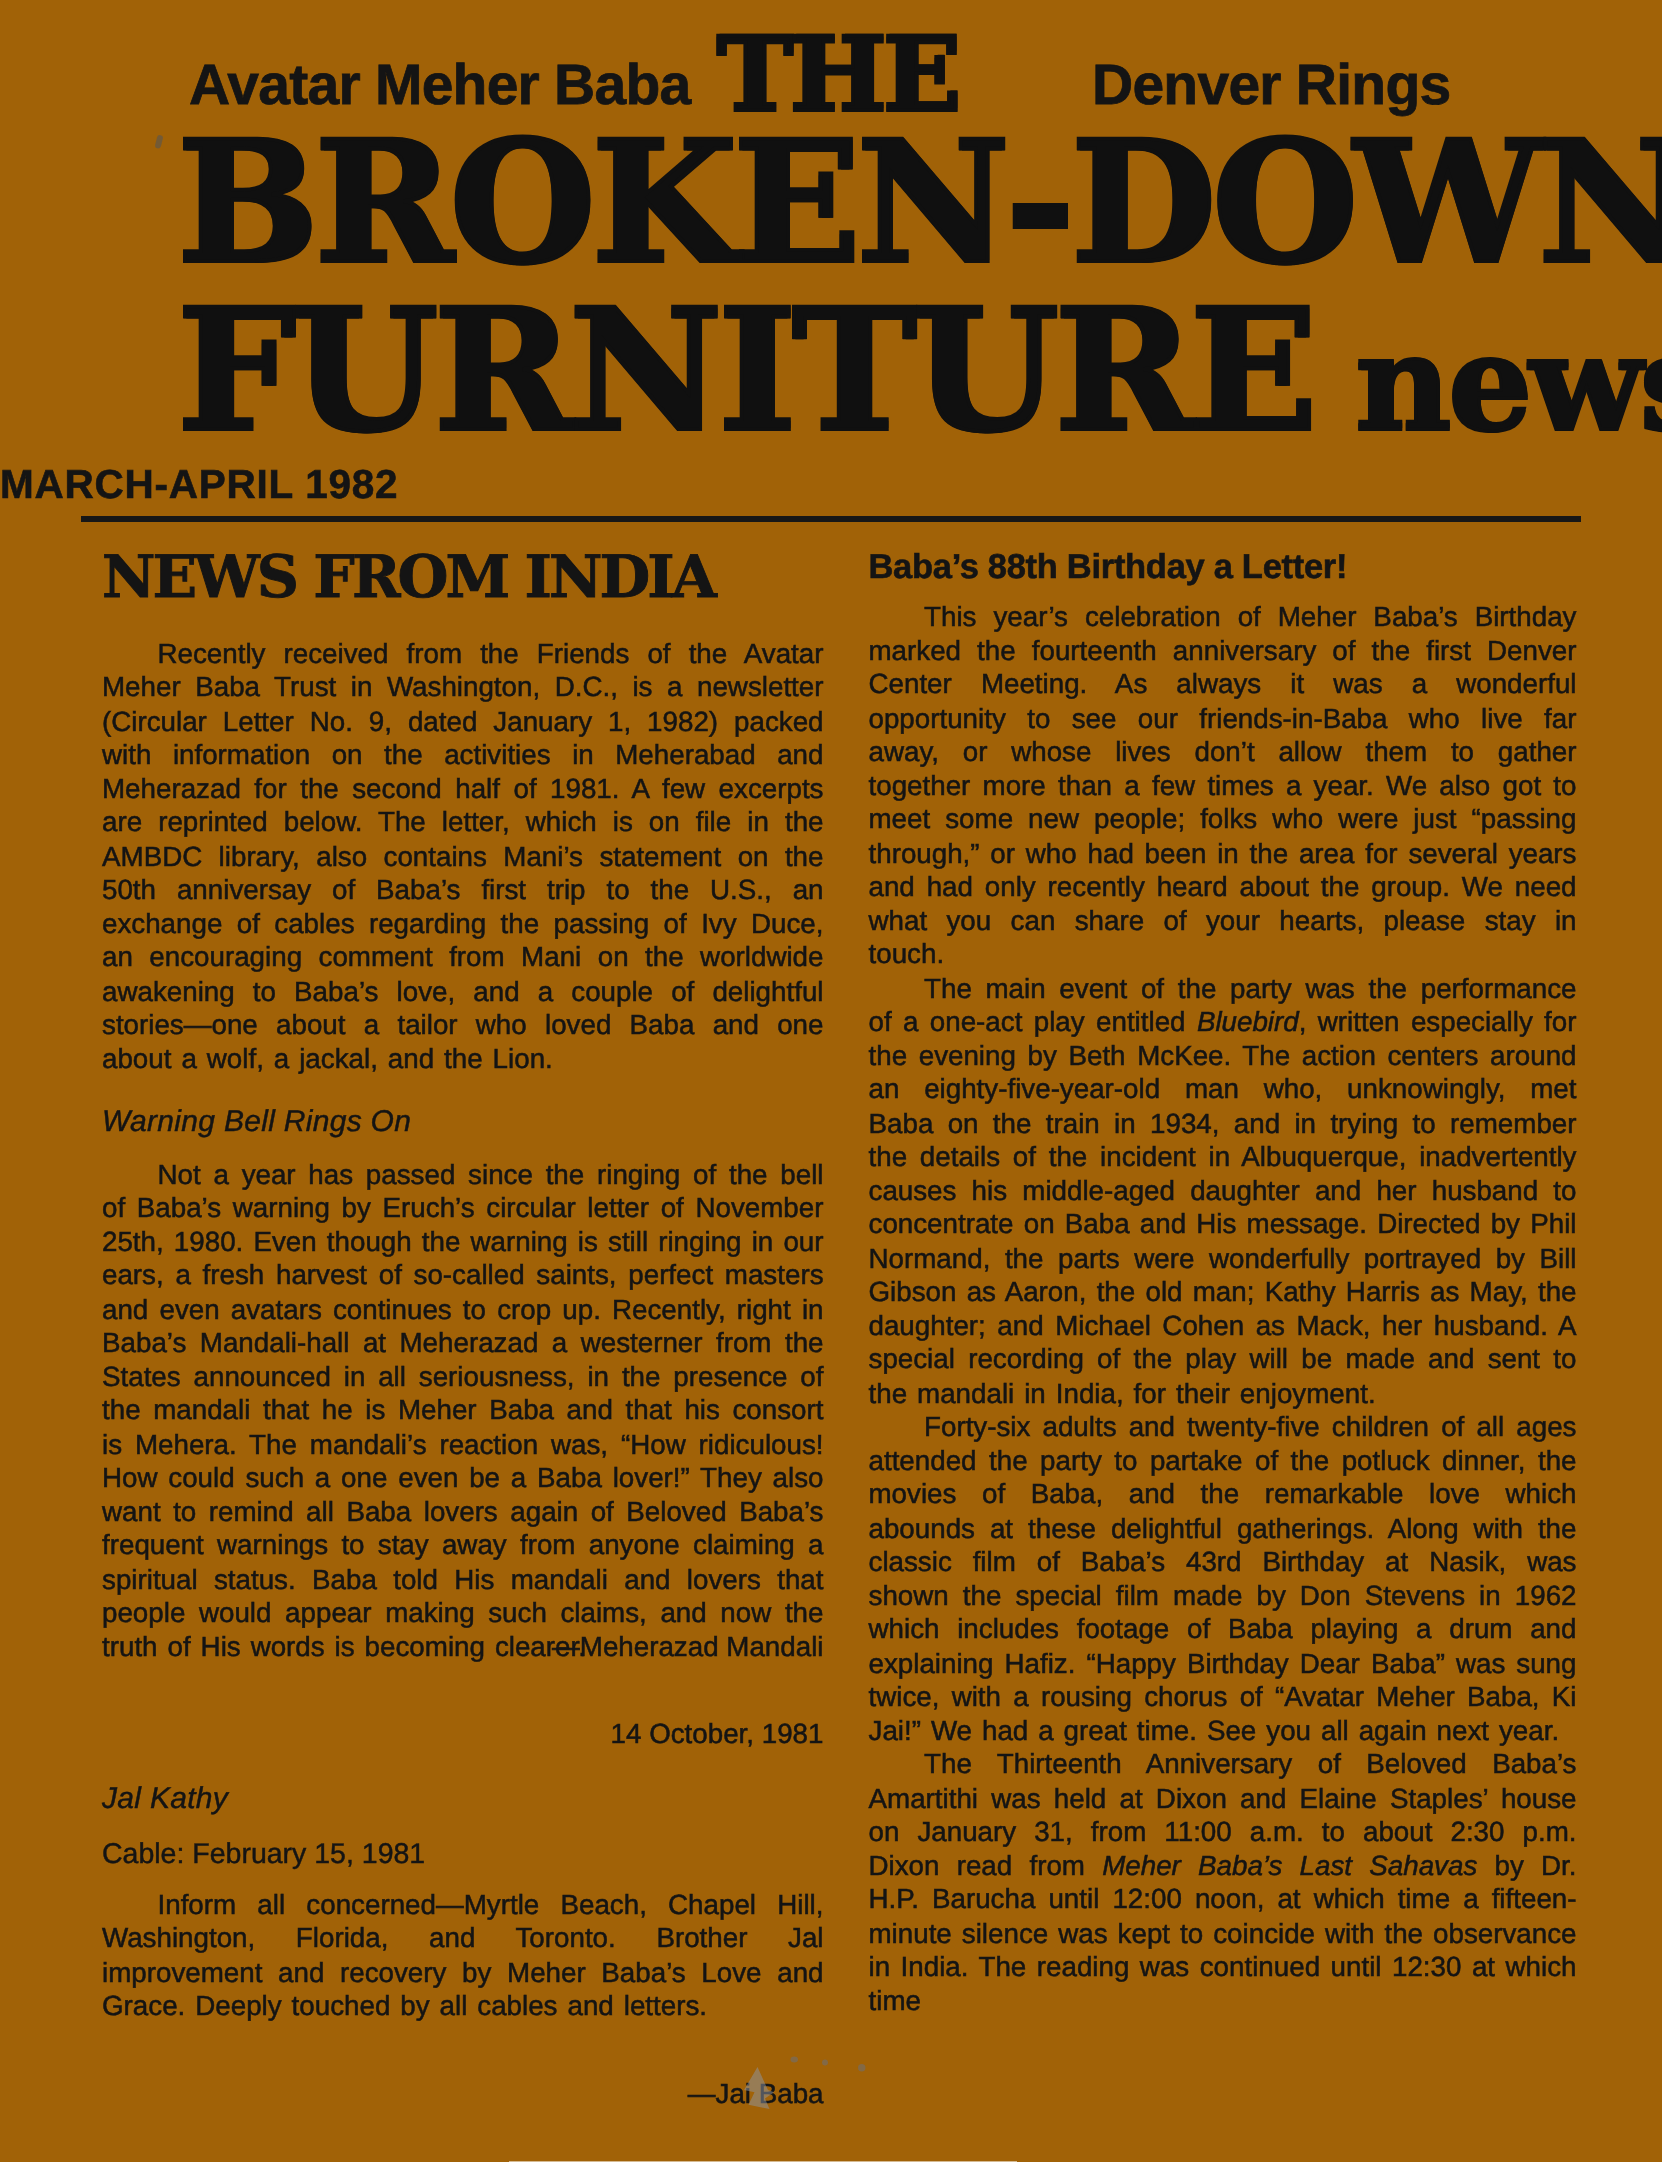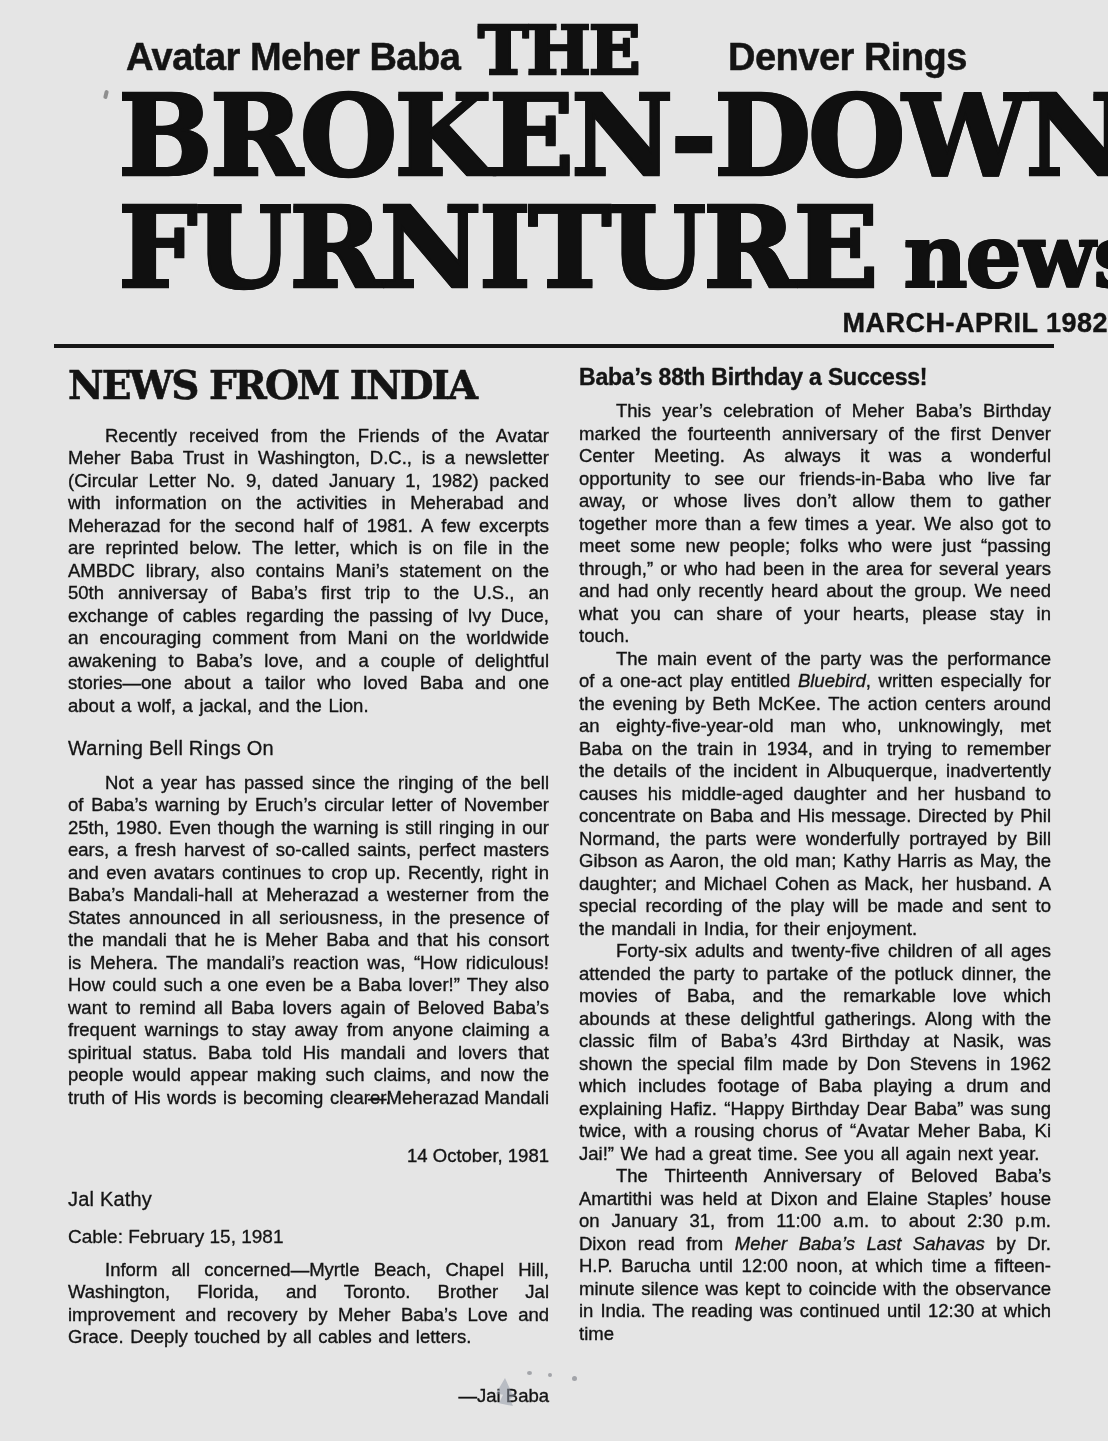--- a/index.html
+++ b/index.html
@@ -1,19 +1,19 @@
 <!DOCTYPE html>
 <html><head>
 <meta charset="utf-8">
 <style>
   html,body{margin:0;padding:0;background:#ffffff;}
   .page{
     position:relative;
     width:1108px;height:1441px;
-    background:#e5e5e5;
+    background:#a16207;
     overflow:hidden;
     color:#141414;
     font-family:"Liberation Sans",sans-serif;
   }
   
   .mast-side{
     position:absolute;
     font-size:38px;font-weight:700;letter-spacing:-0.5px;
     -webkit-text-stroke:0.5px #141414;
     white-space:nowrap;
@@ -28,39 +28,39 @@
     color:#101010;
     line-height:1;white-space:nowrap;
   }
   .m-the{position:absolute;left:478px;top:16px;font-size:68px;letter-spacing:-2px;}
   .m-big1{position:absolute;left:118px;top:80px;font-size:112px;letter-spacing:-3px;}
   .m-big2{position:absolute;left:118px;top:192px;display:flex;align-items:baseline;}
   .m-big2 .furniture{font-size:112px;letter-spacing:-3px;}
   .m-big2 .news{font-size:88px;letter-spacing:-2px;margin-left:28px;-webkit-text-stroke:2px #101010;}
   .m-issue{
     position:absolute;left:0;right:0;top:308px;
-    text-align:right;font-size:27px;font-weight:700;
+    text-align:left;font-size:27px;font-weight:700;
     letter-spacing:0.5px;-webkit-text-stroke:0.4px #141414;
   }
   .m-rule{position:absolute;left:54px;top:344px;width:1000px;height:4px;background:#171717;}
   
   .col{position:absolute;top:364px;width:481px;font-size:18.5px;line-height:22.5px;}
   .col-left{left:68px;}
   .col-right{left:579px;width:472px;}
   .serif-head{
     font-family:"DejaVu Serif",serif;font-weight:700;
     font-size:39px;letter-spacing:-2px;line-height:1.1;
     margin:0 0 18px 0;-webkit-text-stroke:0.6px #141414;
   }
   .sans-head{
     font-size:23px;font-weight:700;line-height:1.15;
     margin:0 0 10px 0;letter-spacing:-0.2px;-webkit-text-stroke:0.4px #141414;
   }
   .ital-head{
-    font-size:20px;font-weight:400;
+    font-size:20px;font-style:italic;font-weight:400;
     margin:20px 0 12px 0;letter-spacing:0.2px;-webkit-text-stroke:0.3px #141414;
   }
   .cable{margin:16px 0 10px 0;font-size:19px;-webkit-text-stroke:0.3px #141414;}
   p.body{
     margin:0;text-align:justify;text-indent:37px;
     word-spacing:1.5px;-webkit-text-stroke:0.35px #141414;
   }
   .sig{text-align:right;margin-top:36px;-webkit-text-stroke:0.35px #141414;}
   .sig.pull-up{margin-top:-22.5px;}
   .sig.inset{padding-right:42px;}
@@ -106,21 +106,21 @@
     <div class="sig">14 October, 1981</div>
 
     <h3 class="ital-head">Jal Kathy</h3>
     <div class="cable">Cable: February 15, 1981</div>
     <p class="body">Inform all concerned—Myrtle Beach, Chapel Hill, Washington, Florida, and Toronto. Brother Jal improvement and recovery by Meher Baba’s Love and Grace. Deeply touched by all cables and letters.</p>
     <div class="sig">—Jai Baba</div>
     <div class="sig inset">India</div>
   </section>
 
   <section class="col col-right">
-    <h2 class="sans-head">Baba’s 88th Birthday a Success!</h2>
+    <h2 class="sans-head">Baba’s 88th Birthday a Letter!</h2>
     <p class="body">This year’s celebration of Meher Baba’s Birthday marked the fourteenth anniversary of the first Denver Center Meeting. As always it was a wonderful opportunity to see our friends-in-Baba who live far away, or whose lives don’t allow them to gather together more than a few times a year. We also got to meet some new people; folks who were just “passing through,” or who had been in the area for several years and had only recently heard about the group. We need what you can share of your hearts, please stay in touch.</p>
     <p class="body"><span>The main event of the party was the performance of a one-act play entitled </span><em class="title-ital">Bluebird</em><span>, written especially for the evening by Beth McKee. The action centers around an eighty-five-year-old man who, unknowingly, met Baba on the train in 1934, and in trying to remember the details of the incident in Albuquerque, inadvertently causes his middle-aged daughter and her husband to concentrate on Baba and His message. Directed by Phil Normand, the parts were wonderfully portrayed by Bill Gibson as Aaron, the old man; Kathy Harris as May, the daughter; and Michael Cohen as Mack, her husband. A special recording of the play will be made and sent to the mandali in India, for their enjoyment.</span></p>
     <p class="body">Forty-six adults and twenty-five children of all ages attended the party to partake of the potluck dinner, the movies of Baba, and the remarkable love which abounds at these delightful gatherings. Along with the classic film of Baba’s 43rd Birthday at Nasik, was shown the special film made by Don Stevens in 1962 which includes footage of Baba playing a drum and explaining Hafiz. “Happy Birthday Dear Baba” was sung twice, with a rousing chorus of “Avatar Meher Baba, Ki Jai!” We had a great time. See you all again next year.</p>
 
     <p class="body"><span>The Thirteenth Anniversary of Beloved Baba’s Amartithi was held at Dixon and Elaine Staples’ house on January 31, from 11:00 a.m. to about 2:30 p.m. Dixon read from </span><em class="title-ital">Meher Baba’s Last Sahavas</em><span> by Dr. H.P. Barucha until 12:00 noon, at which time a fifteen-minute silence was kept to coincide with the observance in India. The reading was continued until 12:30 at which time</span></p>
   </section>
 
   <div class="speck"></div>
   <div class="smudge"></div>
   <div class="dot d1"></div>

